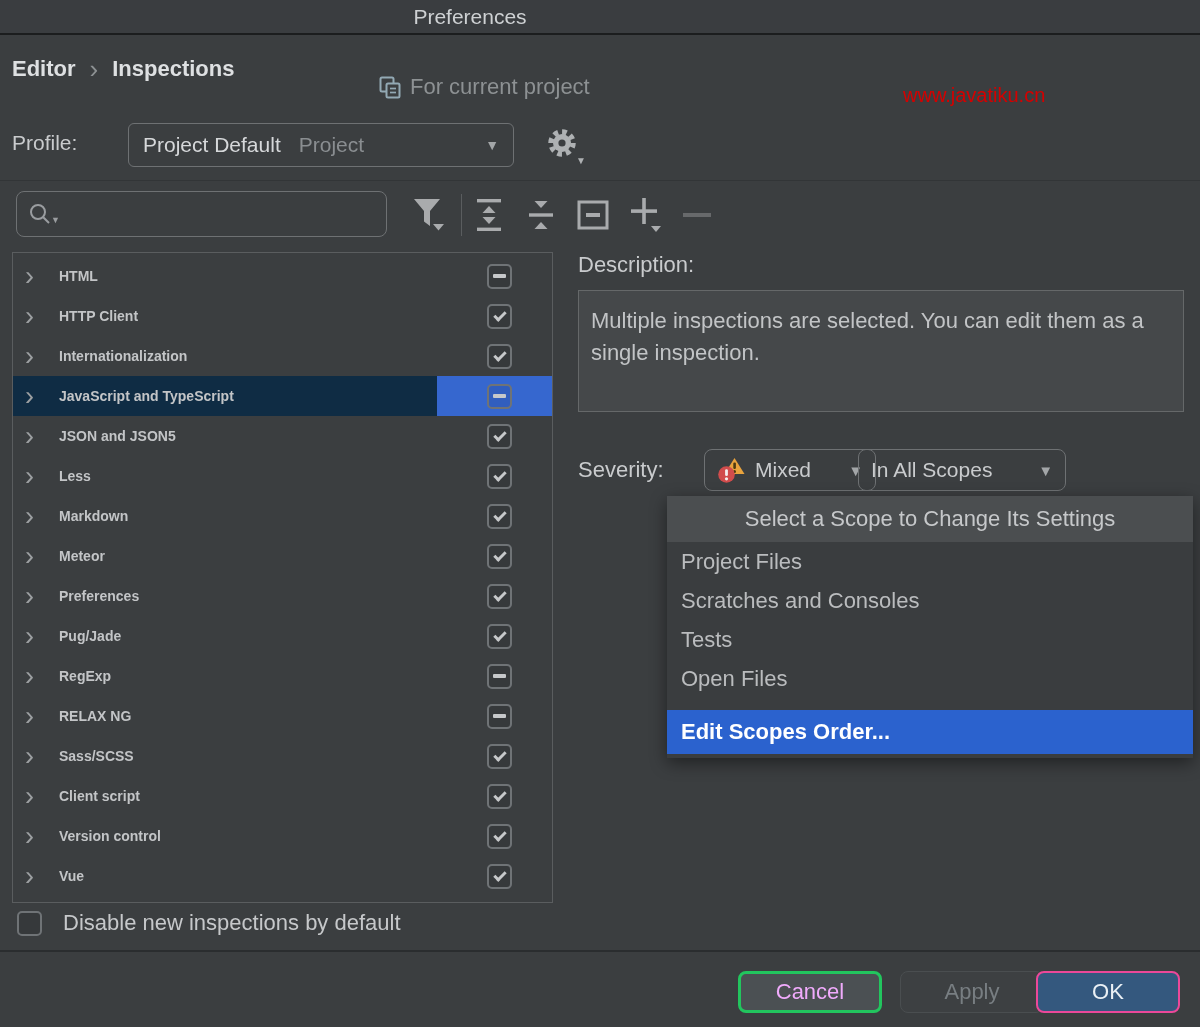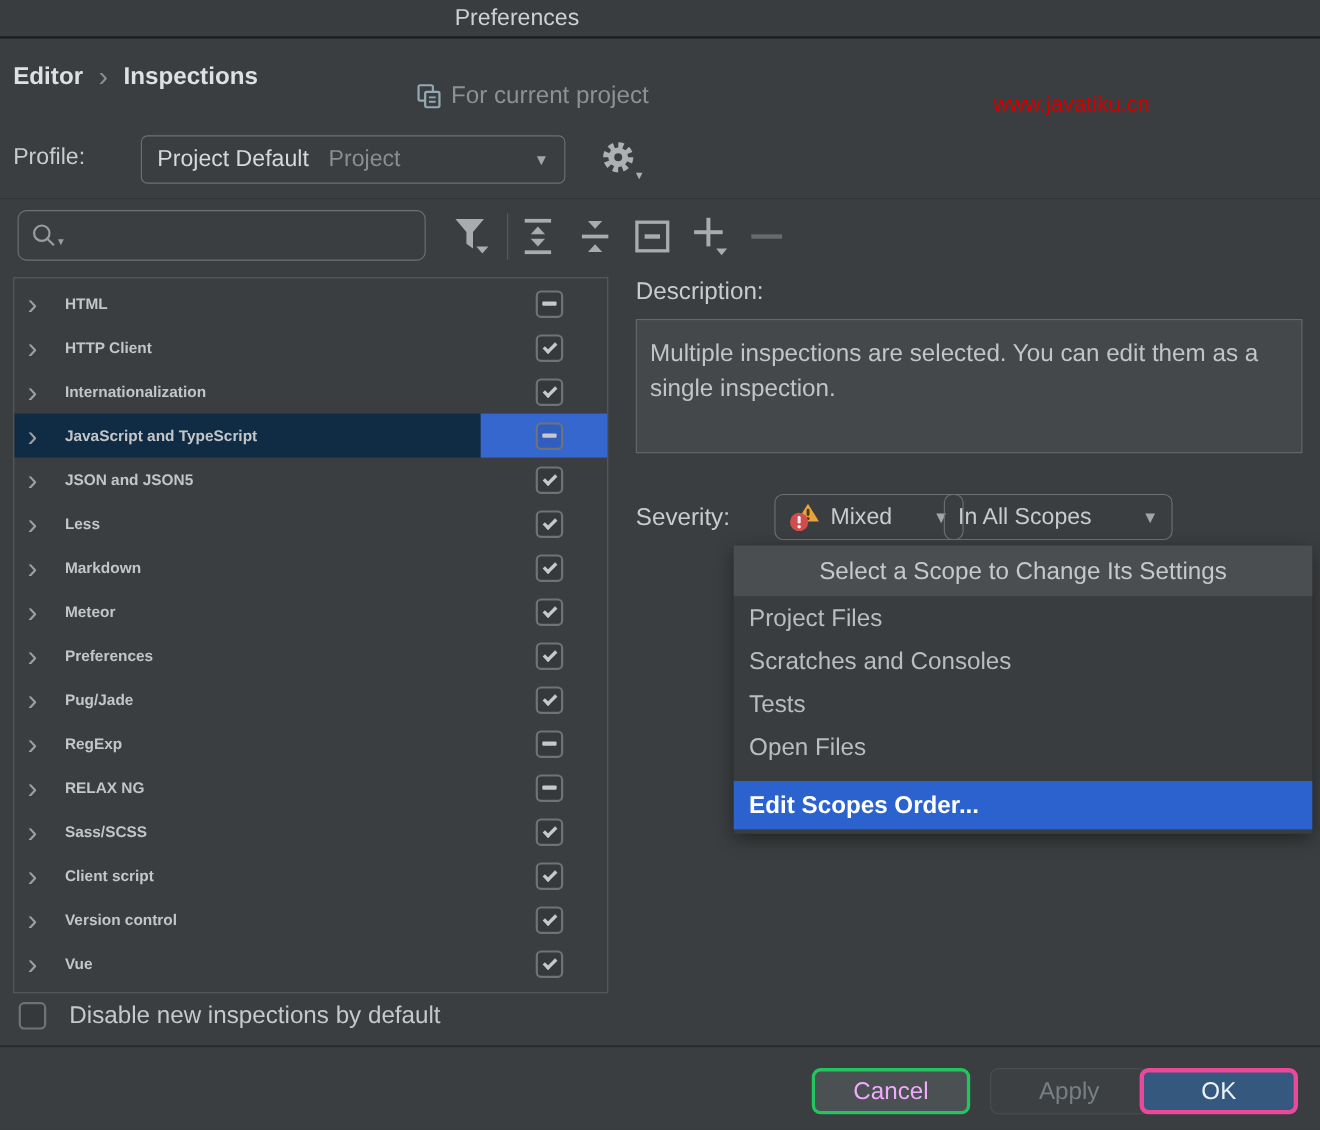--- a/index.html
+++ b/index.html
@@ -84,21 +84,21 @@
   .popup-gap{ height:12px; position:relative; }
   .popup-action{ height:44px; display:flex; align-items:center; padding-left:14px;
     font-size:22px; cursor:pointer; }
   .popup-action.hl{ background:#2b62ce; color:#ffffff;font-weight:bold; }
   
   .hsep2{ position:absolute; left:0; top:950px; width:1200px; height:2px; background:#2a2d2f; }
   .btn{ position:absolute; top:971px; width:144px; height:42px; border-radius:8px;
     display:flex; align-items:center; justify-content:center; font-size:22px; cursor:pointer; }
   #btn-cancel{ left:700px; background:#4b5053; border:3px solid #22c55e; color:#f0abfc;margin-left:38px; }
   #btn-apply{ left:900px; background:#3d4042; border:1px solid #4a4e50; color:#787e82; cursor:default; }
-  #btn-ok{ left:1036px; background:#34587e; border:4px solid #ec4899; color:#eaf0f5; }
+  #btn-ok{ left:1036px; background:#34587e; border:2px solid #ec4899; color:#eaf0f5; }
   svg{ display:block; }
 </style>
 </head>
 <body>
 
 <div class="titlebar">
   <div class="title">Preferences</div>
 </div>
 
 <div class="crumbs">

